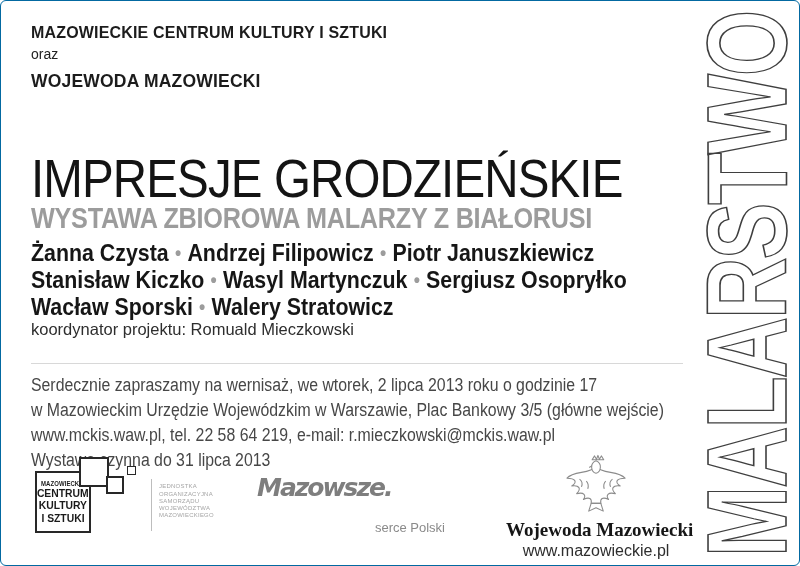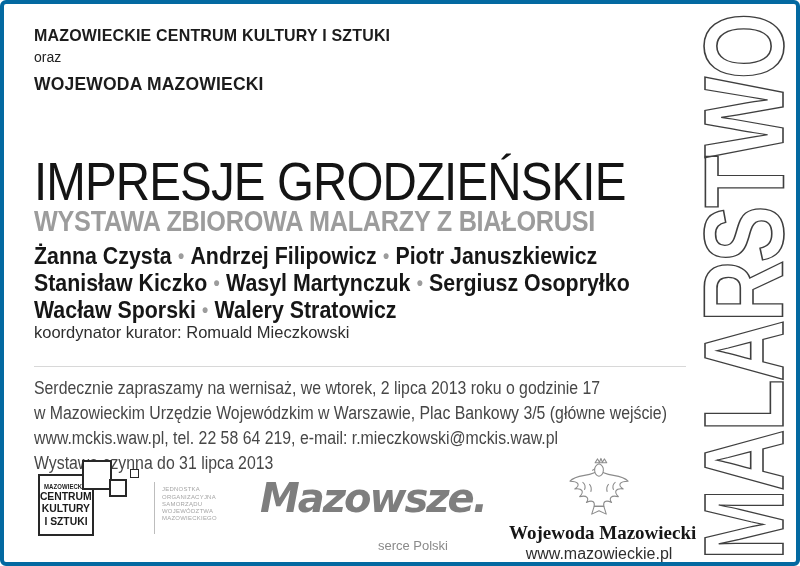--- a/index.html
+++ b/index.html
@@ -6,21 +6,21 @@
   body{
     width:800px;height:566px;
     background:#fff;
     font-family:"Liberation Sans", sans-serif;
     color:#1a1a1a;
     position:relative;
     overflow:hidden;
   }
   .page{
     position:absolute;inset:0;
-    border:4px solid #0369a1;border-radius:6px;
+    border:1px solid #0369a1;border-radius:6px;
     background:#fff;
   }
   .abs{position:absolute;}
   .cx{display:inline-block;transform-origin:0 0;white-space:nowrap;}
   .cx94{transform:scaleX(0.94);}
   .cx88{transform:scaleX(0.88);}
   .cx87{transform:scaleX(0.87);}
   .cx89{transform:scaleX(0.89);}
 
   
@@ -64,21 +64,21 @@
   .sq-med{left:46px;top:-2px;width:30px;height:30px;z-index:2;}
   .sq-small{left:73px;top:17px;width:18px;height:18px;z-index:3;}
   .sq-tiny{left:94px;top:7px;width:9px;height:9px;border-width:1.5px;z-index:3;}
   .sq-main .l1{font-size:6.5px;font-weight:bold;letter-spacing:.1px;transform:scaleX(.92);}
   .sq-main .l2{font-size:11.5px;font-weight:bold;line-height:12.5px;transform:scaleX(.9);}
   .mckis-vline{left:118px;top:20px;width:1px;height:52px;background:#bdbdbd;}
   .mckis-caption{left:126px;top:24px;font-size:7px;line-height:8.5px;color:#a5a5a5;transform:scale(.85);transform-origin:0 0;letter-spacing:.3px;}
 
   
   .mazowsze{left:256px;top:474px;width:190px;}
-  .mazowsze-name{font-family:"DejaVu Sans",sans-serif;font-style:italic;font-weight:bold;font-size:40px;color:#7e7e7e;letter-spacing:-2px;line-height:1;}
+  .mazowsze-name{font-family:"DejaVu Sans",sans-serif;font-style:italic;font-weight:bold;font-size:25px;color:#7e7e7e;letter-spacing:-2px;line-height:1;}
   .mazowsze-tag{font-size:13px;color:#8a8a8a;text-align:right;margin-top:20px;padding-right:2px;}
 
   
   .voivode{left:505px;top:450px;width:180px;text-align:center;}
   .voivode-eagle{height:66px;display:flex;align-items:center;justify-content:center;}
   .voivode-name{font-family:"Liberation Serif",serif;font-weight:bold;font-size:19px;color:#161616;margin-top:2px;white-space:nowrap;}
   .voivode-site{font-size:16px;color:#2e2e2e;margin-top:1px;}
 </style>
 </head>
 <body>
@@ -110,21 +110,21 @@
       </span>
     </div>
     <div class="line">
       <span class="cx cx89">
         <span>Wacław Sporski</span><span class="sep">•</span><span>Walery Stratowicz</span>
       </span>
     </div>
   </div>
 
   <div class="abs credits">
-    <div>koordynator kurator: Romuald Mieczkowski</div>
+    <div>koordynator projektu: Romuald Mieczkowski</div>
   </div>
 
   <div class="abs divider"></div>
 
   <div class="abs invitation">
     <div class="line"><span class="cx cx88">Serdecznie zapraszamy na wernisaż, we wtorek, 2 lipca 2013 roku o godzinie 17</span></div>
     <div class="line"><span class="cx cx88">w Mazowieckim Urzędzie Wojewódzkim w Warszawie, Plac Bankowy 3/5 (główne wejście)</span></div>
     <div class="line"><span class="cx cx88">www.mckis.waw.pl, tel. 22 58 64 219, e-mail: r.mieczkowski@mckis.waw.pl</span></div>
     <div class="line"><span class="cx cx88">Wystawa czynna do 31 lipca 2013</span></div>
   </div>

